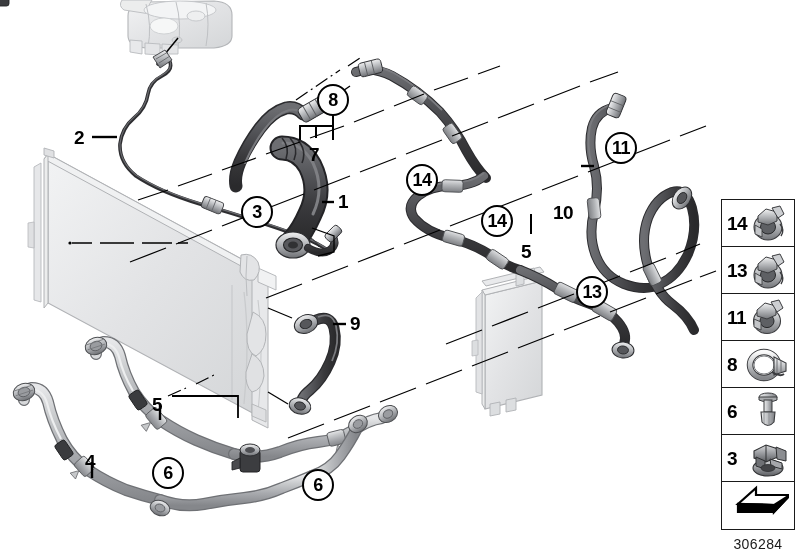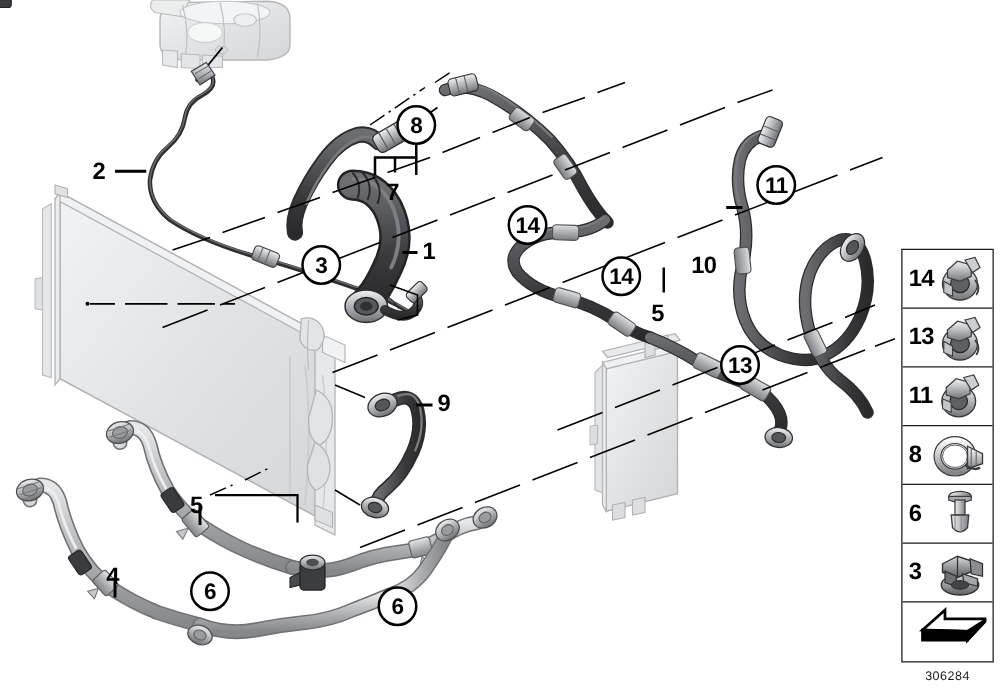--- a/index.html
+++ b/index.html
@@ -19,21 +19,21 @@
   
   #legend{position:absolute;left:721px;top:199px;width:74px;border:1.6px solid #1a1a1a;
           box-sizing:border-box;background:#fff;}
   .lrow{position:relative;height:47px;border-bottom:1.6px solid #1a1a1a;
         box-sizing:border-box;display:flex;align-items:center;}
   .lrow:last-child{border-bottom:none;}
   .lnum{position:absolute;left:5px;top:50%;transform:translateY(-50%);
         font-weight:bold;font-size:19px;line-height:19px;letter-spacing:-0.5px;}
   .lart{position:absolute;right:2px;top:0;width:48px;height:47px;}
   #partno{position:absolute;left:721px;top:536px;width:74px;text-align:center;
-          font-size:10px;font-weight:normal;color:#1a1a1a;letter-spacing:0.4px;}
+          font-size:14px;font-weight:normal;color:#1a1a1a;letter-spacing:0.4px;}
 </style>
 </head>
 <body>
 
 <div id="stage">
 
   <svg id="art" viewBox="0 0 800 560">
     <defs>
       <linearGradient id="gDark" x1="0" y1="0" x2="0" y2="1">
         <stop offset="0%" stop-color="#6d6e72"></stop>

